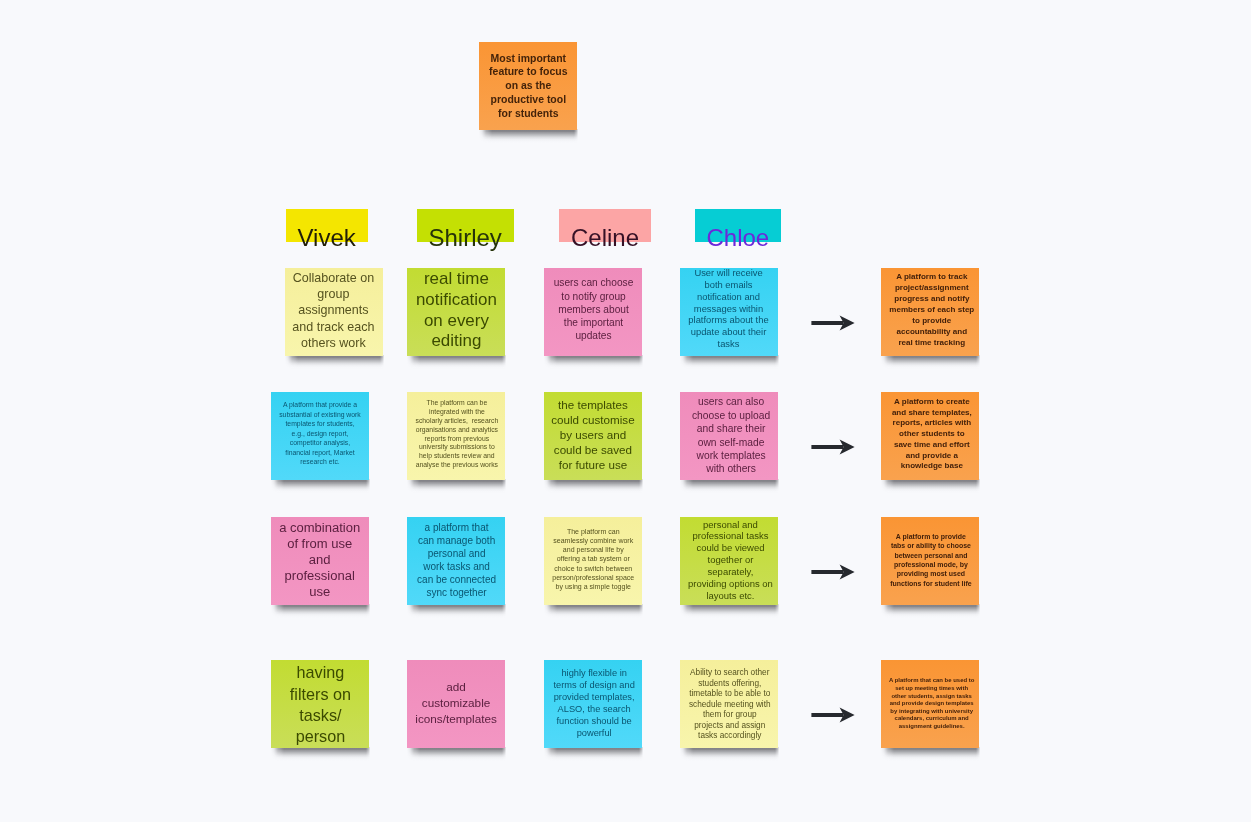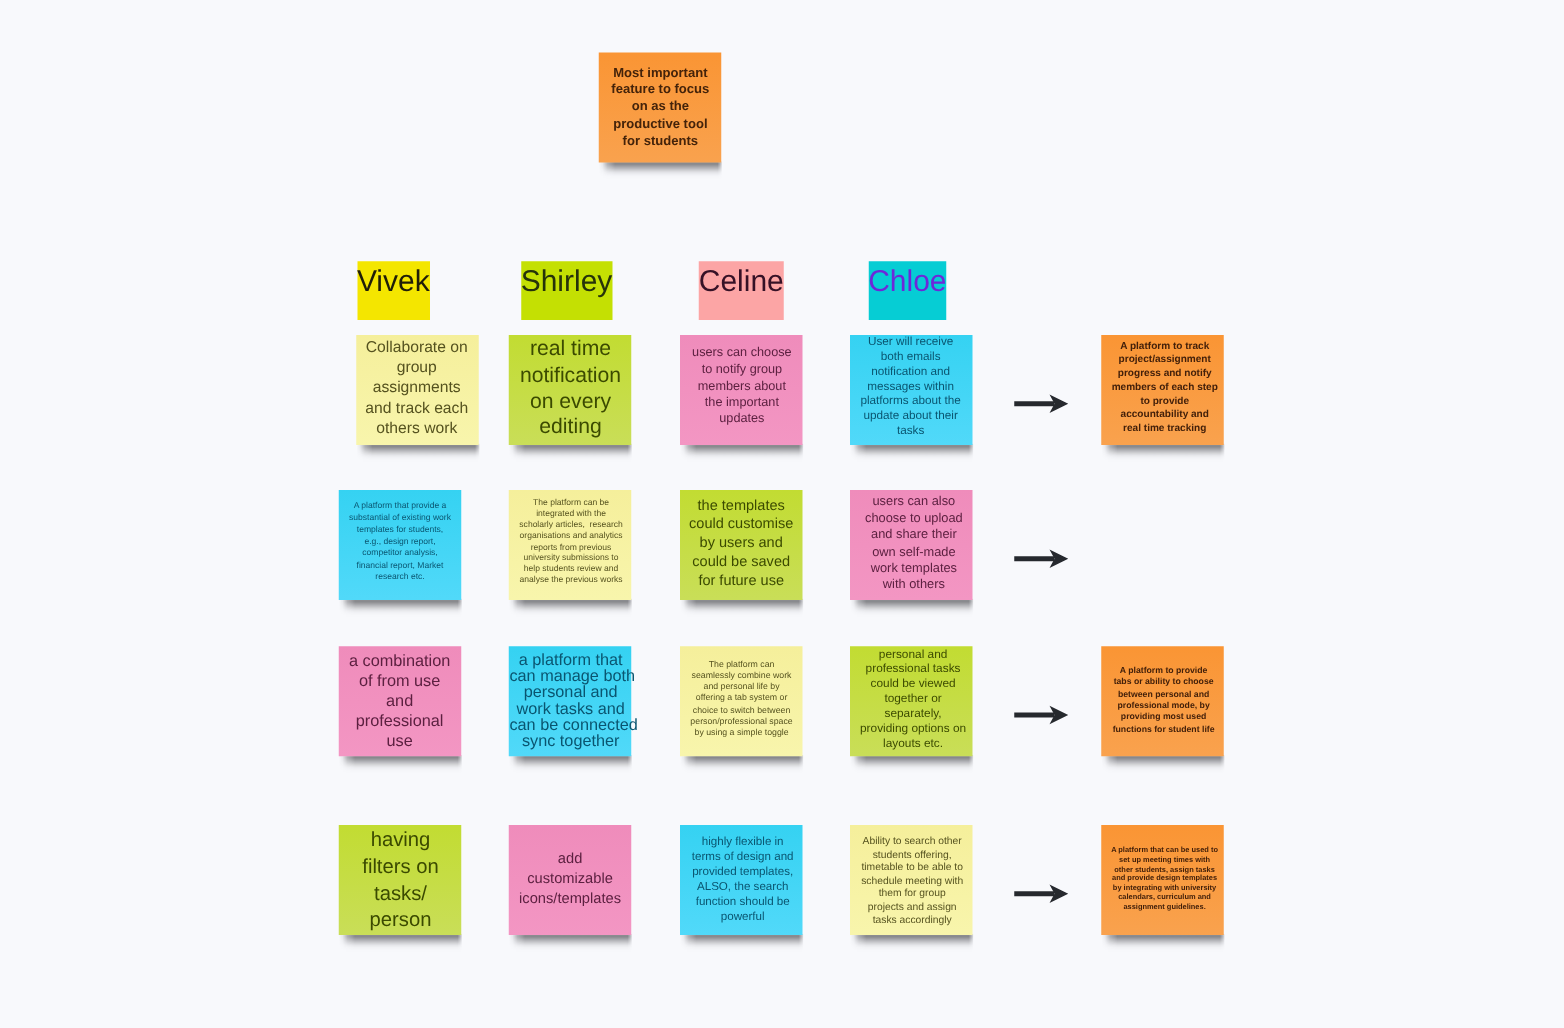--- a/index.html
+++ b/index.html
@@ -29,22 +29,22 @@
     filter: blur(0.7px);
     background:linear-gradient(180deg,rgba(24,24,30,0.490) 0.0%,rgba(24,24,30,0.526) 7.7%,rgba(24,24,30,0.516) 15.4%,rgba(24,24,30,0.424) 23.1%,rgba(24,24,30,0.358) 30.8%,rgba(24,24,30,0.276) 38.5%,rgba(24,24,30,0.206) 46.2%,rgba(24,24,30,0.127) 53.8%,rgba(24,24,30,0.082) 61.5%,rgba(24,24,30,0.036) 69.2%,rgba(24,24,30,0.018) 76.9%,rgba(24,24,30,0.009) 84.6%,rgba(24,24,30,0.004) 92.3%,rgba(24,24,30,0.000) 100.0%);
     -webkit-mask-image: linear-gradient(90deg, rgba(0,0,0,0) 0px, rgba(0,0,0,0.15) 3px, rgba(0,0,0,0.65) 7px, rgba(0,0,0,1) 13px, rgba(0,0,0,1) calc(100% - 4px), rgba(0,0,0,0.45) calc(100% - 1px), rgba(0,0,0,0) 100%);
     mask-image: linear-gradient(90deg, rgba(0,0,0,0) 0px, rgba(0,0,0,0.15) 3px, rgba(0,0,0,0.65) 7px, rgba(0,0,0,1) 13px, rgba(0,0,0,1) calc(100% - 4px), rgba(0,0,0,0.45) calc(100% - 1px), rgba(0,0,0,0) 100%);
   }
   .note .txt { width:100%; position:relative; }
   .note .ln  { display:block; white-space:pre; }
 
   .name-label {
     position:absolute; white-space:nowrap;
-    font-size:24px; line-height:33px; height:47px;
-    padding:0; box-sizing:border-box;
+    font-size:24px; line-height:33px; height:33px;
+    padding:12px; box-sizing:border-box;
   }
 
   .arrow { position:absolute; line-height:0; }
 </style>
 </head>
 <body>
 
 <div id="board">
 <div class="note note-title" style="left:479px;top:42px;background:linear-gradient(180deg,#fa9534 0%,#f9a24e 100%);color:#44230a;font-size:10.46px;line-height:13.74px;font-weight:bold;">
   <div class="txt" style="transform:translate(0.3px,0.29px);">
@@ -146,34 +146,45 @@
 <div class="note " style="left:679.5px;top:391.5px;background:linear-gradient(180deg,#ef8cbb 0%,#f396c3 100%);color:#5c2040;font-size:10.27px;line-height:13.47px;">
   <div class="txt" style="transform:translate(2.6px,-0.23px);">
     <span class="ln">users can also</span>
     <span class="ln">choose to upload</span>
     <span class="ln">and share their</span>
     <span class="ln">own self-made</span>
     <span class="ln">work templates</span>
     <span class="ln">with others</span>
   </div>
 </div>
+<div class="note note-summary" style="left:880.5px;top:391.5px;background:linear-gradient(180deg,#fa9534 0%,#f9a24e 100%);color:#43200a;font-size:8.04px;line-height:10.71px;font-weight:bold;">
+  <div class="txt" style="transform:translate(2.35px,-1.35px);">
+    <span class="ln">A platform to create</span>
+    <span class="ln">and share templates,</span>
+    <span class="ln">reports, articles with</span>
+    <span class="ln">other students to</span>
+    <span class="ln">save time and effort</span>
+    <span class="ln">and provide a</span>
+    <span class="ln">knowledge base</span>
+  </div>
+</div>
 <div class="arrow" style="left:809.6px;top:434.8px;"><svg width="48" height="24" viewBox="0 0 48 24" aria-hidden="true">
         <path d="M1.4 10.0 H33.5 V14.0 H1.4 Z" fill="#26292e"></path>
         <path d="M29.6 4.6 L44.6 12.0 L29.6 19.4 L33.6 12.0 Z" fill="#26292e"></path>
       </svg></div>
 <div class="note " style="left:271px;top:517px;background:linear-gradient(180deg,#ef8cbb 0%,#f396c3 100%);color:#5c2040;font-size:13.03px;line-height:15.89px;">
   <div class="txt" style="transform:translate(-0.3px,-0.52px);">
     <span class="ln">a combination</span>
     <span class="ln">of from use</span>
     <span class="ln">and</span>
     <span class="ln">professional</span>
     <span class="ln">use</span>
   </div>
 </div>
-<div class="note " style="left:407px;top:517px;background:linear-gradient(180deg,#35d2f2 0%,#51d9f9 100%);color:#0a5570;font-size:13px;line-height:13.11px;">
+<div class="note " style="left:407px;top:517px;background:linear-gradient(180deg,#35d2f2 0%,#51d9f9 100%);color:#0a5570;font-size:10px;line-height:13.11px;">
   <div class="txt" style="transform:translate(0.55px,-1.18px);">
     <span class="ln">a platform that</span>
     <span class="ln">can manage both</span>
     <span class="ln">personal and</span>
     <span class="ln">work tasks and</span>
     <span class="ln">can be connected</span>
     <span class="ln">sync together</span>
   </div>
 </div>
 <div class="note " style="left:543.5px;top:517px;background:linear-gradient(180deg,#f5ef9b 0%,#f8f5ac 100%);color:#55521f;font-size:7.02px;line-height:9.03px;">

